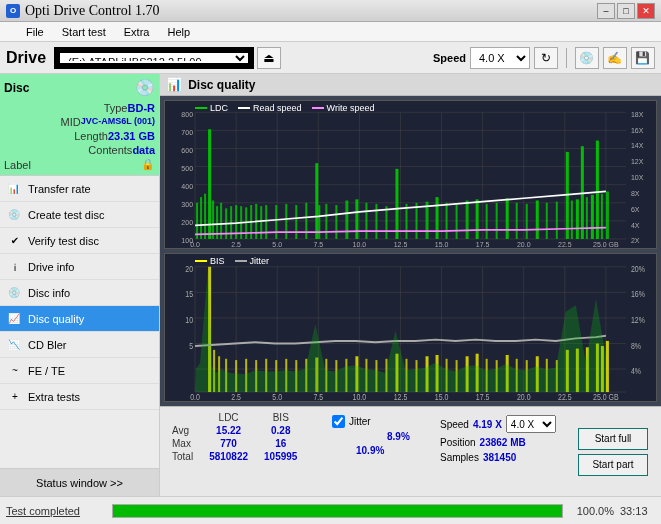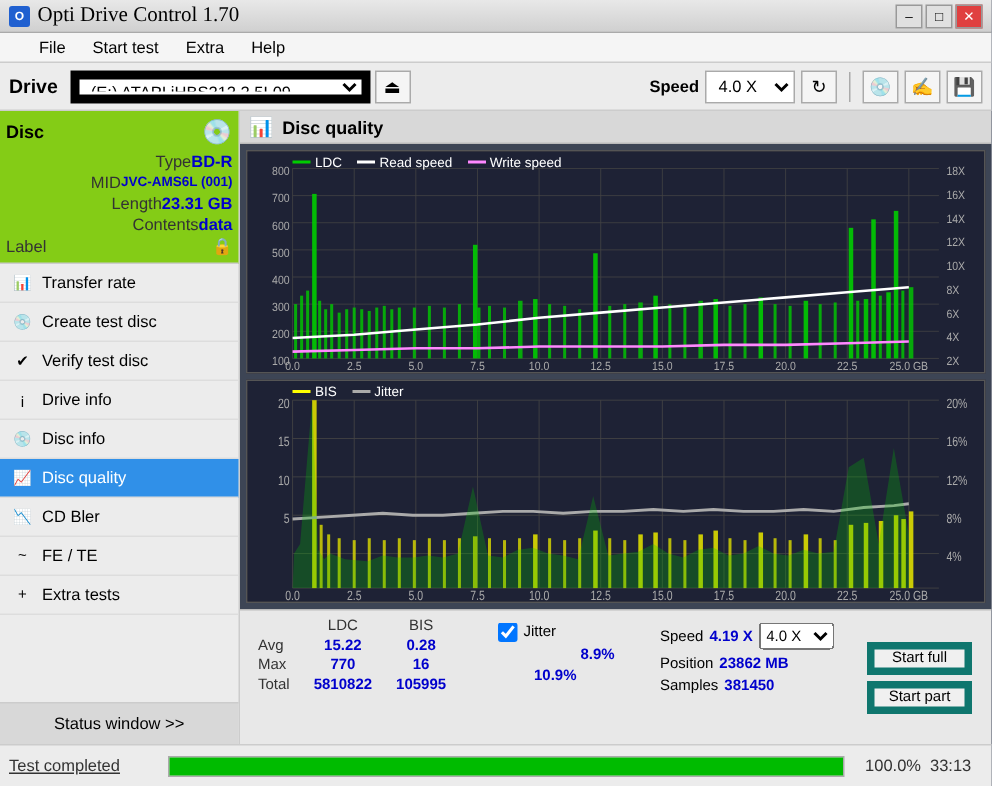--- a/index.html
+++ b/index.html
@@ -41,39 +41,39 @@
     
     #toolbar {
       background: #ececec;
       height: 32px;
       display: flex;
       align-items: center;
       padding: 0 6px;
       border-bottom: 1px solid #ccc;
       gap: 4px;
     }
-    #drive-label { font-size: 13px; font-weight: bold; margin-right: 4px; }
+    #drive-label { font-size: 16px; font-weight: bold; margin-right: 4px; }
     #drive-select-area { display: flex; align-items: center; gap: 3px; flex: 1; }
     #drive-select { border: 6px solid #000000; background: white; padding: 2px 4px; height: 22px; font-size: 11px; width: 200px; }
     .toolbar-icon-btn { width: 24px; height: 22px; border: 1px solid #aaa; background: #f5f5f5; display: flex; align-items: center; justify-content: center; cursor: pointer; font-size: 12px; }
     #speed-label { font-size: 11px; font-weight: bold; margin-left: 8px; }
     #speed-select { border: 1px solid #aaa; background: white; padding: 2px 4px; height: 22px; font-size: 11px; width: 60px; }
     .toolbar-separator { width: 1px; height: 20px; background: #aaa; margin: 0 4px; }
     
     #main { display: flex; height: calc(524px - 22px - 20px - 32px - 28px); }
     
     #sidebar {
       width: 160px;
       background: #ececec;
       border-right: 1px solid #ccc;
       display: flex;
       flex-direction: column;
     }
     #disc-panel {
-      background: #84cc16;
+      background: #86efac;
       border-bottom: 1px solid #ccc;
       padding: 4px;
     }
     #disc-header { display: flex; align-items: center; justify-content: space-between; margin-bottom: 4px; }
     #disc-title { font-size: 12px; font-weight: bold; }
     #disc-icon { width: 20px; height: 20px; }
     .disc-row { display: flex; justify-content: flex-end; margin-bottom: 2px; }
     .disc-key { color: #333; }
     .disc-value { color: #0000cc; font-weight: bold; }
     #label-row { display: flex; align-items: center; justify-content: space-between; }
@@ -153,21 +153,21 @@
     .stats-table { border-collapse: collapse; font-size: 10px; }
     .stats-table th { padding: 1px 8px; text-align: center; font-weight: normal; color: #333; }
     .stats-table td { padding: 1px 8px; text-align: center; color: #0000cc; font-weight: bold; }
     .stats-table .row-label { color: #333; font-weight: normal; text-align: left; }
     .jitter-section { display: flex; flex-direction: column; gap: 3px; }
     .jitter-checkbox-row { display: flex; align-items: center; gap: 4px; font-size: 10px; }
     .speed-section { display: flex; flex-direction: column; gap: 4px; font-size: 10px; }
     .speed-row { display: flex; align-items: center; gap: 4px; }
     .speed-value { color: #0000cc; font-weight: bold; }
     .buttons-section { display: flex; flex-direction: column; gap: 4px; justify-content: center; }
-    .action-btn { width: 70px; height: 22px; border: 5px solid #0f766e; background: #f0f0f0; font-size: 10px; cursor: pointer; text-align: center; }
+    .action-btn { width: 70px; height: 22px; border: 1px solid #0f766e; background: #f0f0f0; font-size: 10px; cursor: pointer; text-align: center; }
     
     #status-bar {
       height: 28px;
       background: #ececec;
       border-top: 1px solid #ccc;
       display: flex;
       align-items: center;
       padding: 0 6px;
       gap: 6px;
     }

